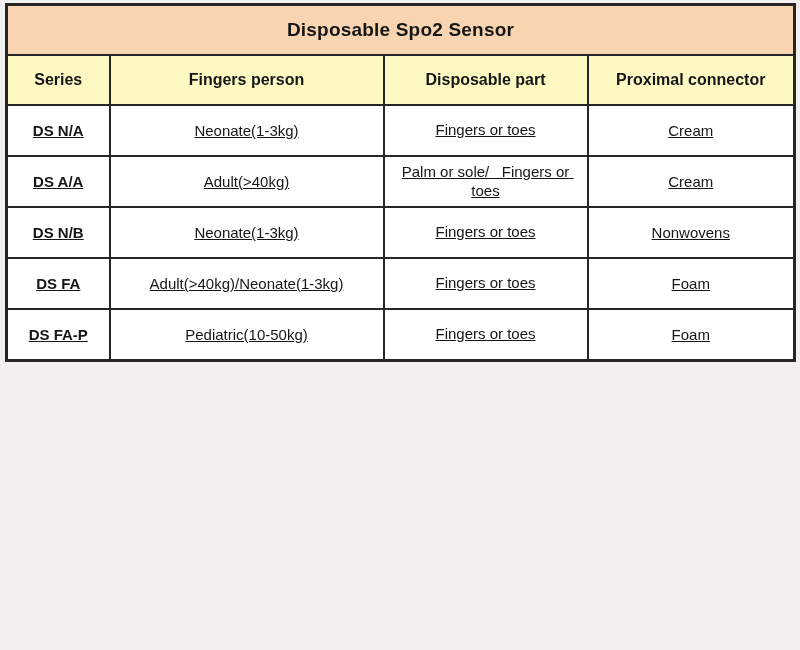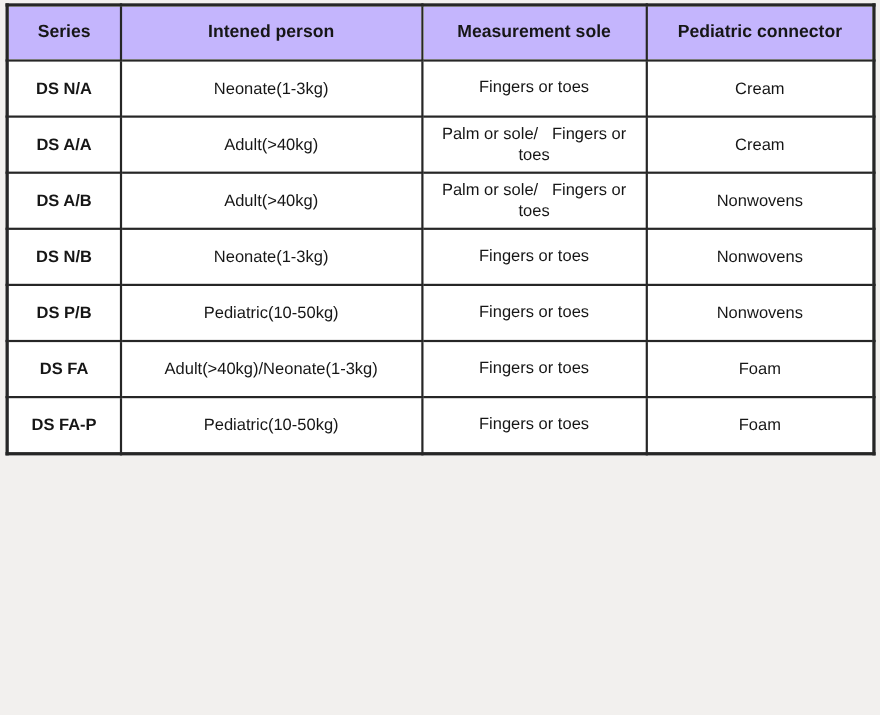--- a/index.html
+++ b/index.html
@@ -30,28 +30,29 @@
     overflow: hidden;
   }
   .title-cell {
     background: #f8d5b0;
     font-size: 19px;
     font-weight: bold;
     height: 44px;
     letter-spacing: 0.2px;
   }
   th.col-header {
-    background: #c4b5fd;
+    background: #fef9c3;
     font-size: 16px;
     font-weight: bold;
     height: 44px;
   }
   tr.data-row td {
     height: 45px;
     font-size: 15px;
+    text-decoration: underline;
   }
   td.series-cell {
     font-weight: bold;
     font-size: 16px;
   }
   td.part-cell {
     white-space: pre-wrap;
     line-height: 1.25;
     text-align: center;
   }
@@ -62,63 +63,54 @@
 <div class="table-wrap">
   <table class="sensor-table">
     <colgroup>
       <col style="width:103px">
       <col style="width:274px">
       <col style="width:204px">
       <col style="width:207px">
     </colgroup>
     <thead>
       <tr>
+        <td class="title-cell" colspan="4">Disposable Spo2 Sensor</td>
+      </tr>
+      <tr>
         <th class="col-header">Series</th>
-        <th class="col-header">Intened person</th>
-        <th class="col-header">Measurement sole</th>
-        <th class="col-header">Pediatric connector</th>
+        <th class="col-header">Fingers person</th>
+        <th class="col-header">Disposable part</th>
+        <th class="col-header">Proximal connector</th>
       </tr>
     </thead>
     <tbody>
   <tr class="data-row">
     <td class="series-cell">DS N/A</td>
     <td class="person-cell">Neonate(1-3kg)</td>
     <td class="part-cell">Fingers or toes</td>
     <td class="connector-cell">Cream</td>
   </tr>
 
 
   <tr class="data-row">
     <td class="series-cell">DS A/A</td>
     <td class="person-cell">Adult(&gt;40kg)</td>
     <td class="part-cell">Palm or sole/   Fingers or toes</td>
     <td class="connector-cell">Cream</td>
   </tr>
 
-  <tr class="data-row">
-    <td class="series-cell">DS A/B</td>
-    <td class="person-cell">Adult(&gt;40kg)</td>
-    <td class="part-cell">Palm or sole/   Fingers or toes</td>
-    <td class="connector-cell">Nonwovens</td>
-  </tr>
 
   <tr class="data-row">
     <td class="series-cell">DS N/B</td>
     <td class="person-cell">Neonate(1-3kg)</td>
     <td class="part-cell">Fingers or toes</td>
     <td class="connector-cell">Nonwovens</td>
   </tr>
 
 
-  <tr class="data-row">
-    <td class="series-cell">DS P/B</td>
-    <td class="person-cell">Pediatric(10-50kg)</td>
-    <td class="part-cell">Fingers or toes</td>
-    <td class="connector-cell">Nonwovens</td>
-  </tr>
 
 
 
   <tr class="data-row">
     <td class="series-cell">DS FA</td>
     <td class="person-cell">Adult(&gt;40kg)/Neonate(1-3kg)</td>
     <td class="part-cell">Fingers or toes</td>
     <td class="connector-cell">Foam</td>
   </tr>
 

